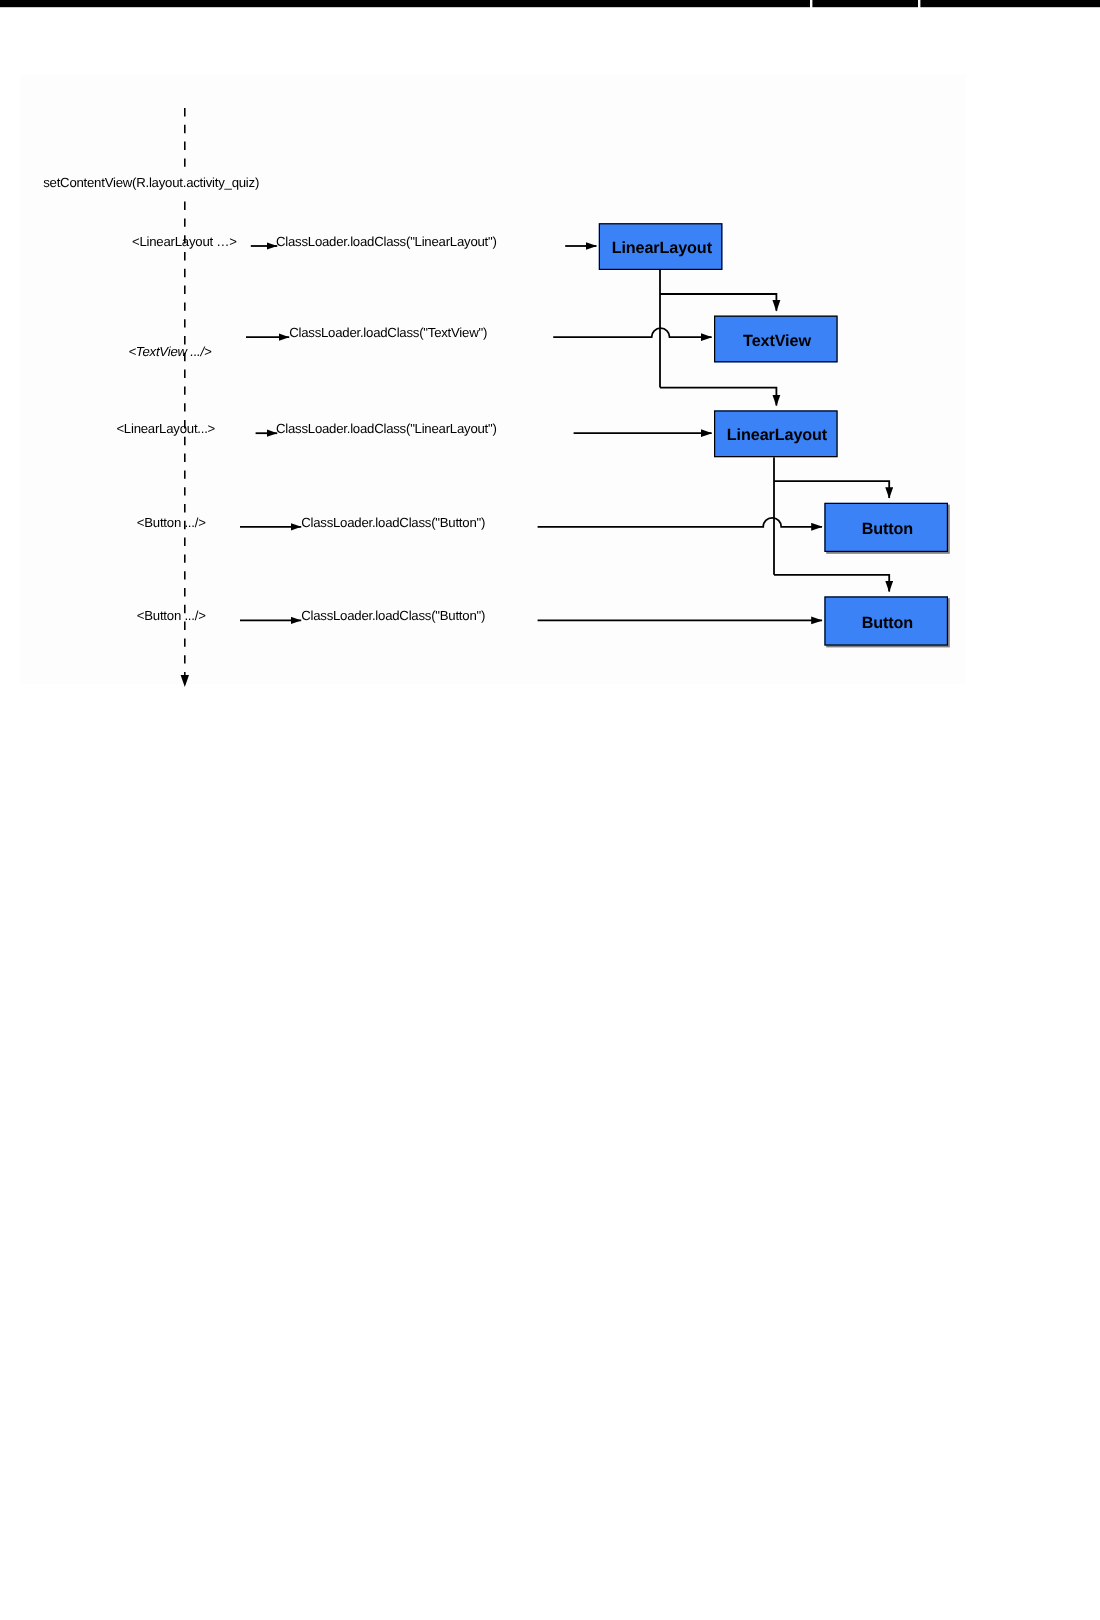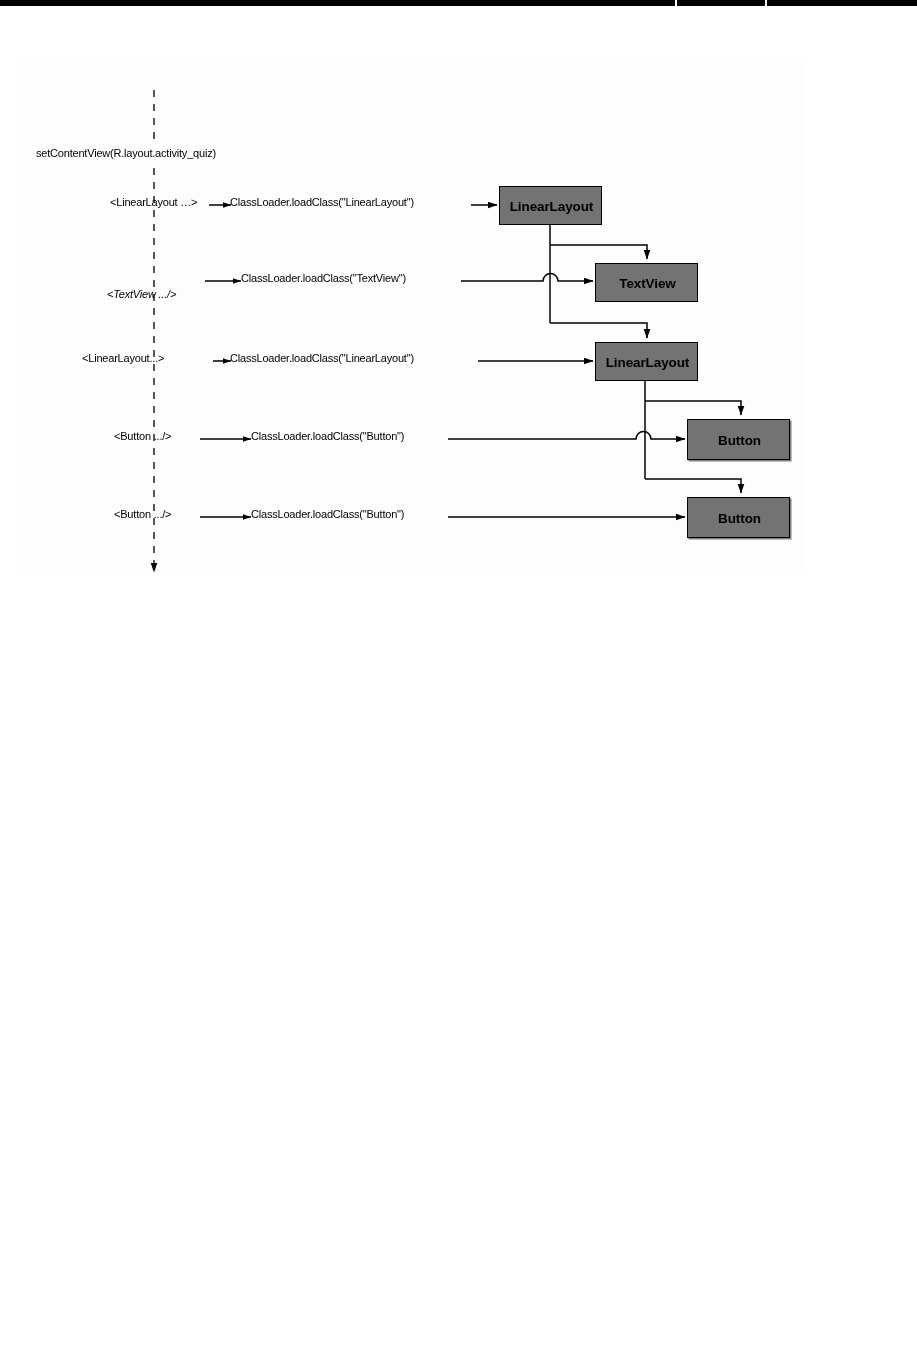--- a/index.html
+++ b/index.html
@@ -30,21 +30,21 @@
   .plaintext{
     position:absolute;
     font-size:11px;
     color:#000;
     white-space:nowrap;
     letter-spacing:-0.2px;
   }
   .boxrect{
     position:absolute;
     border:1.6px solid #000;
-    background:#737373;
+    background:#3b82f6;
     box-sizing:border-box;
   }
   .boxrect.shadow{
     border:1.6px solid #000;
     box-shadow:1.5px 1.5px 0 0 #808080;
   }
 </style>
 </head>
 <body>
 
@@ -110,21 +110,21 @@
       <line x1="645" y1="381" x2="645" y2="479" stroke="#000" stroke-width="1.5"></line>
       <polyline points="645,401 741,401 741,415" fill="none" stroke="#000" stroke-width="1.5" marker-end="url(#ah)"></polyline>
       <polyline points="645,479 741,479 741,493" fill="none" stroke="#000" stroke-width="1.5" marker-end="url(#ah)"></polyline>
     </g>
   </svg>
 
   <div class="plaintext" style="left:36px;top:147px;">setContentView(R.layout.activity_quiz)</div>
 
   <div class="plaintext" style="left:110px;top:196px;">&lt;LinearLayout …&gt;</div>
   <div class="plaintext" style="left:107px;top:288px;font-style:italic;">&lt;TextView .../&gt;</div>
-  <div class="plaintext" style="left:82px;top:352px;">&lt;LinearLayout...&gt;</div>
+  <div class="plaintext" style="left:97px;top:352px;">&lt;LinearLayout...&gt;</div>
   <div class="plaintext" style="left:114px;top:430px;">&lt;Button .../&gt;</div>
   <div class="plaintext" style="left:114px;top:508px;">&lt;Button .../&gt;</div>
 
   <div class="plaintext" style="left:230px;top:196px;">ClassLoader.loadClass("LinearLayout")</div>
   <div class="plaintext" style="left:241px;top:272px;">ClassLoader.loadClass("TextView")</div>
   <div class="plaintext" style="left:230px;top:352px;">ClassLoader.loadClass("LinearLayout")</div>
   <div class="plaintext" style="left:251px;top:430px;">ClassLoader.loadClass("Button")</div>
   <div class="plaintext" style="left:251px;top:508px;">ClassLoader.loadClass("Button")</div>
 
   <div class="boxrect" style="left:499px;top:186px;width:103px;height:39px;">

